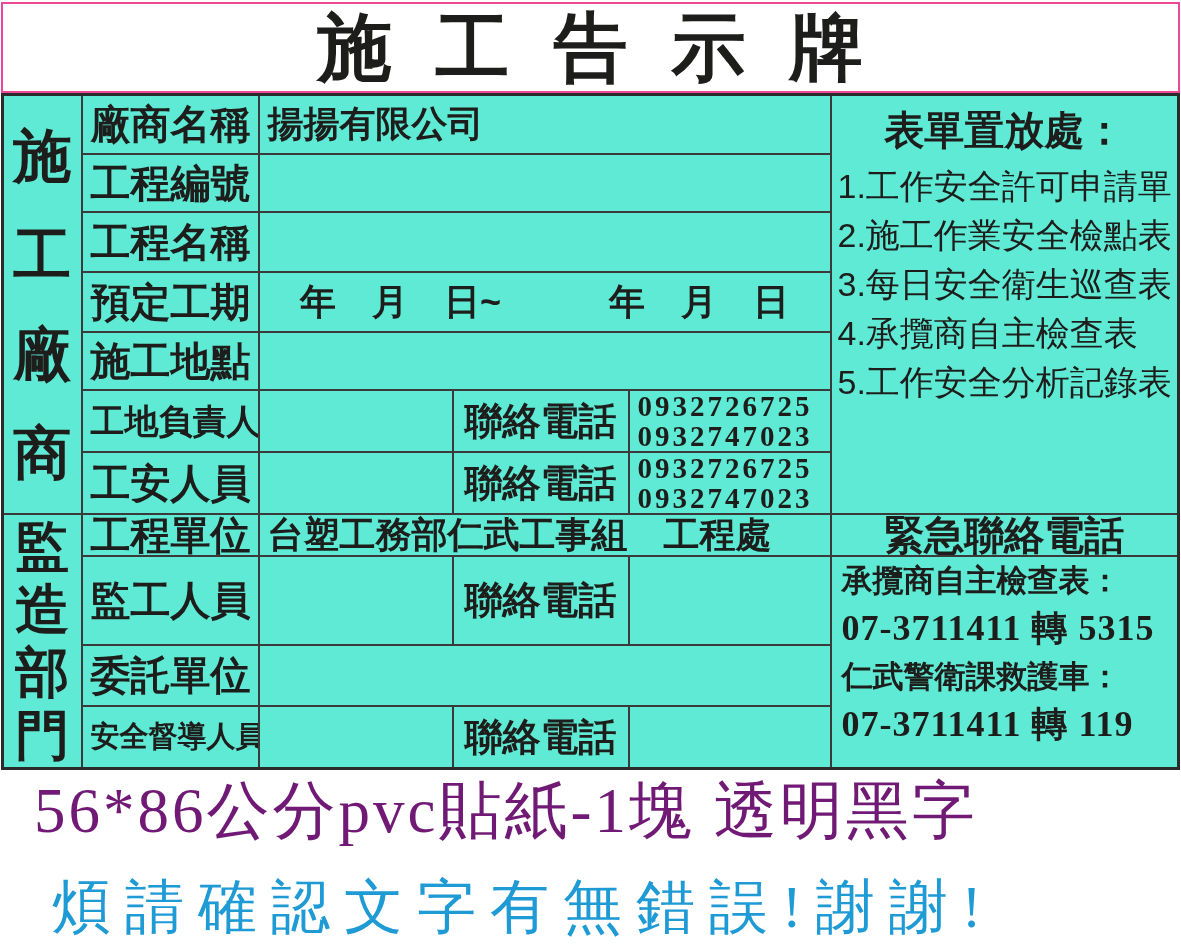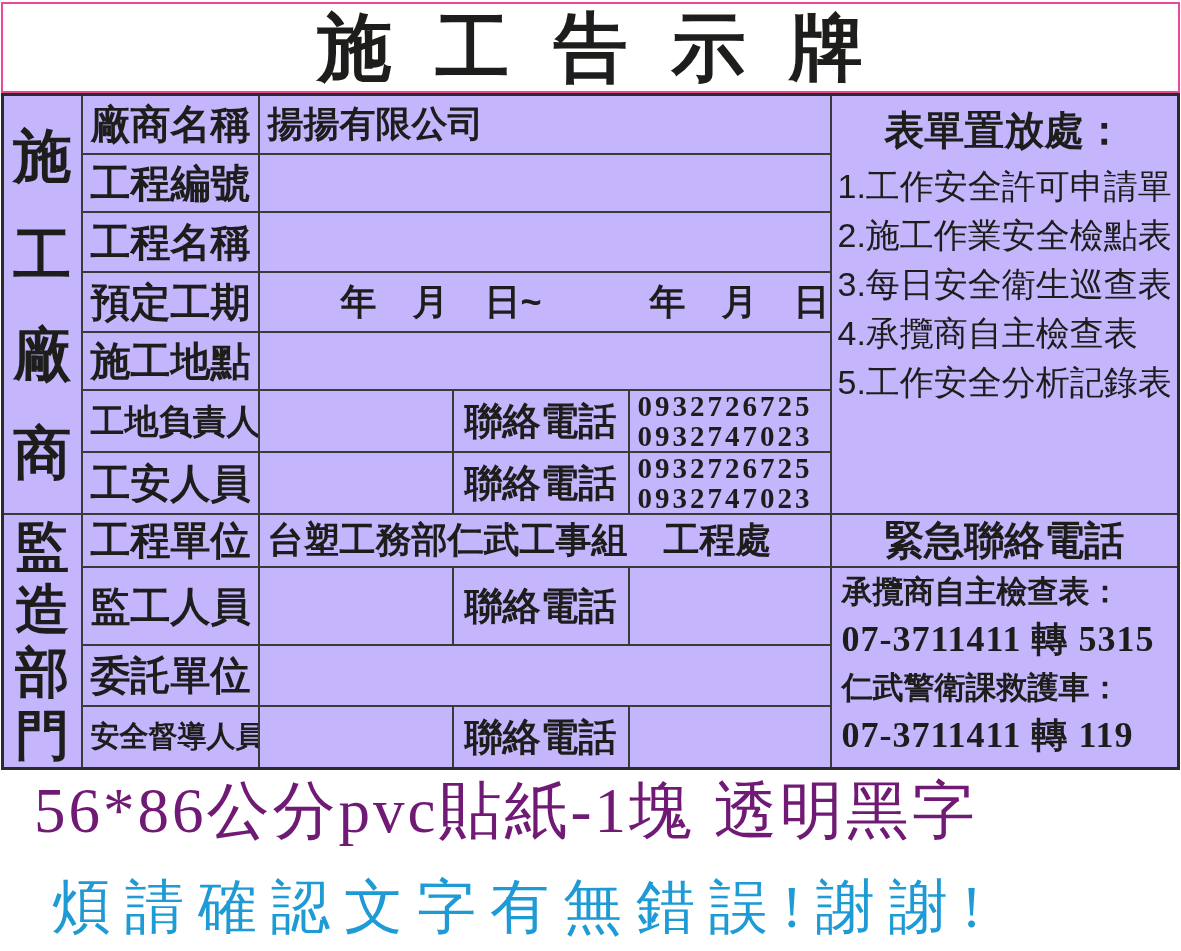--- a/index.html
+++ b/index.html
@@ -16,35 +16,35 @@
     font-size:74px;font-weight:bold;letter-spacing:44px;text-indent:44px;
     white-space:nowrap;line-height:1;
   }
   
   table.board{
     position:absolute;left:1px;top:93px;border-collapse:collapse;table-layout:fixed;
     width:1176px;height:672px;
   }
   table.board td{
     border:2px solid #3a3a3a;padding:0;vertical-align:middle;overflow:hidden;
-    background:#c4b5fd;
+    background:#5eead4;
     margin-left:7px;
   }
   table.board{border:3px solid #2b2b2b;}
   .vlabel{text-align:center;}
   .vlabel .stack{
     width:62px;margin:0 auto;word-break:break-all;font-weight:bold;text-align:center;
   }
   .stack.s1{font-size:58px;line-height:99px;}
   .stack.s2{font-size:54px;line-height:63px;}
   .flabel{font-weight:bold;font-size:40px;padding-left:8px !important;white-space:nowrap;line-height:1;}
   .flabel.small5{font-size:34px;}
   .flabel.small6{font-size:29px;}
   .fvalue{font-weight:bold;font-size:36px;padding-left:8px !important;white-space:nowrap;line-height:1;}
-  .fvalue.center{text-align:right;padding-left:0 !important;}
+  .fvalue.center{text-align:center;padding-left:0 !important;}
   .contact{font-weight:bold;font-size:38px;text-align:center;white-space:nowrap;line-height:1;}
   .phones{
     font-family:"Liberation Serif",serif;font-weight:bold;font-size:29px;
     letter-spacing:3px;line-height:30px;padding-left:8px !important;white-space:nowrap;
   }
   
   .forms-cell{vertical-align:top !important;}
   .forms-head{
     font-weight:bold;font-size:40px;text-align:center;padding-top:14px;white-space:nowrap;line-height:1;
   }
@@ -133,21 +133,21 @@
     <tr style="height:62px">
       <td class="flabel">工安人員</td>
       <td class="fvalue"></td>
       <td class="contact">聯絡電話</td>
       <td class="phones">
         <div>0932726725</div>
         <div>0932747023</div>
       </td>
     </tr>
 
-    <tr style="height:53px">
+    <tr style="height:42px">
       <td class="vlabel" rowspan="4">
         <div class="stack s2">監造部門</div>
       </td>
       <td class="flabel">工程單位</td>
       <td class="fvalue" colspan="3">台塑工務部仁武工事組　工程處</td>
       <td class="emg-head">緊急聯絡電話</td>
     </tr>
     <tr style="height:69px">
       <td class="flabel">監工人員</td>
       <td class="fvalue"></td>

